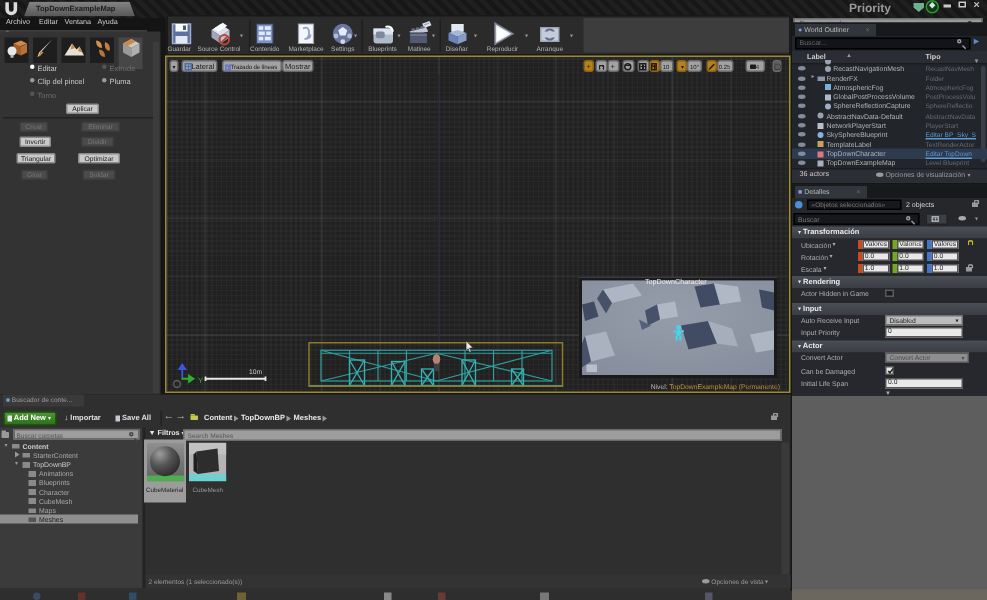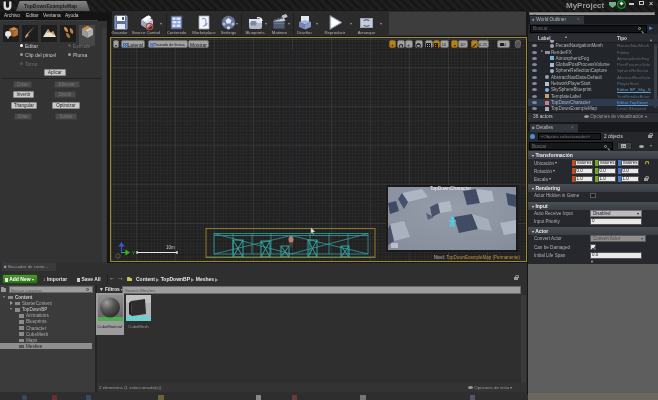--- a/index.html
+++ b/index.html
@@ -73,21 +73,21 @@
 </style>
 </head>
 <body>
 
 <div class="abs" id="titlebar"></div>
 <svg class="abs" style="left:2px;top:0px" width="11" height="11" viewBox="0 0 14 12">
  <path d="M2 1 h3 v6 a2 2 0 0 0 4 0 V1 h3 v6 a5 5 0 0 1 -10 0 z" fill="#dcdcdc"></path>
 </svg>
 <div class="abs" style="left:16px;top:1px;width:74px;height:10px;background:linear-gradient(#858585,#565656);clip-path:polygon(5% 0,95% 0,100% 100%,0 100%);"></div>
 <div class="abs" style="left:24px;top:3px;font-size:5px;color:#1c1c1c;font-weight:bold;">TopDownExampleMap</div>
-<div class="abs" style="left:566px;top:1px;font-size:8px;font-weight:bold;color:#9a9a9a;">MyProject</div>
+<div class="abs" style="left:566px;top:1px;font-size:8px;font-weight:bold;color:#9a9a9a;">Priority</div>
 <svg class="abs" style="left:608px;top:1px" width="10" height="7">
     <path d="M1 1 h7 v3 l-3.5 3 L1 4 z" fill="#6fae8f"></path>
   </svg>
 <div class="abs" style="left:617px;top:0;width:9px;height:9px;border-radius:50%;border:1.5px solid #2f9b2f;background:#123a12;"></div>
 <div class="abs" style="left:620px;top:2px;width:3px;height:3px;background:#cfe8ef;transform:rotate(45deg);"></div>
 <div class="abs" style="left:629px;top:3px;width:5px;height:1.5px;background:#c9c9c9;"></div>
 <div class="abs" style="left:639px;top:1px;width:5px;height:4px;border:1.5px solid #c9c9c9;"></div>
 <div class="abs" style="left:649px;top:0px;font-size:7px;color:#c9c9c9;font-weight:bold;">×</div>
 
 <div class="abs" id="menubar"></div>

